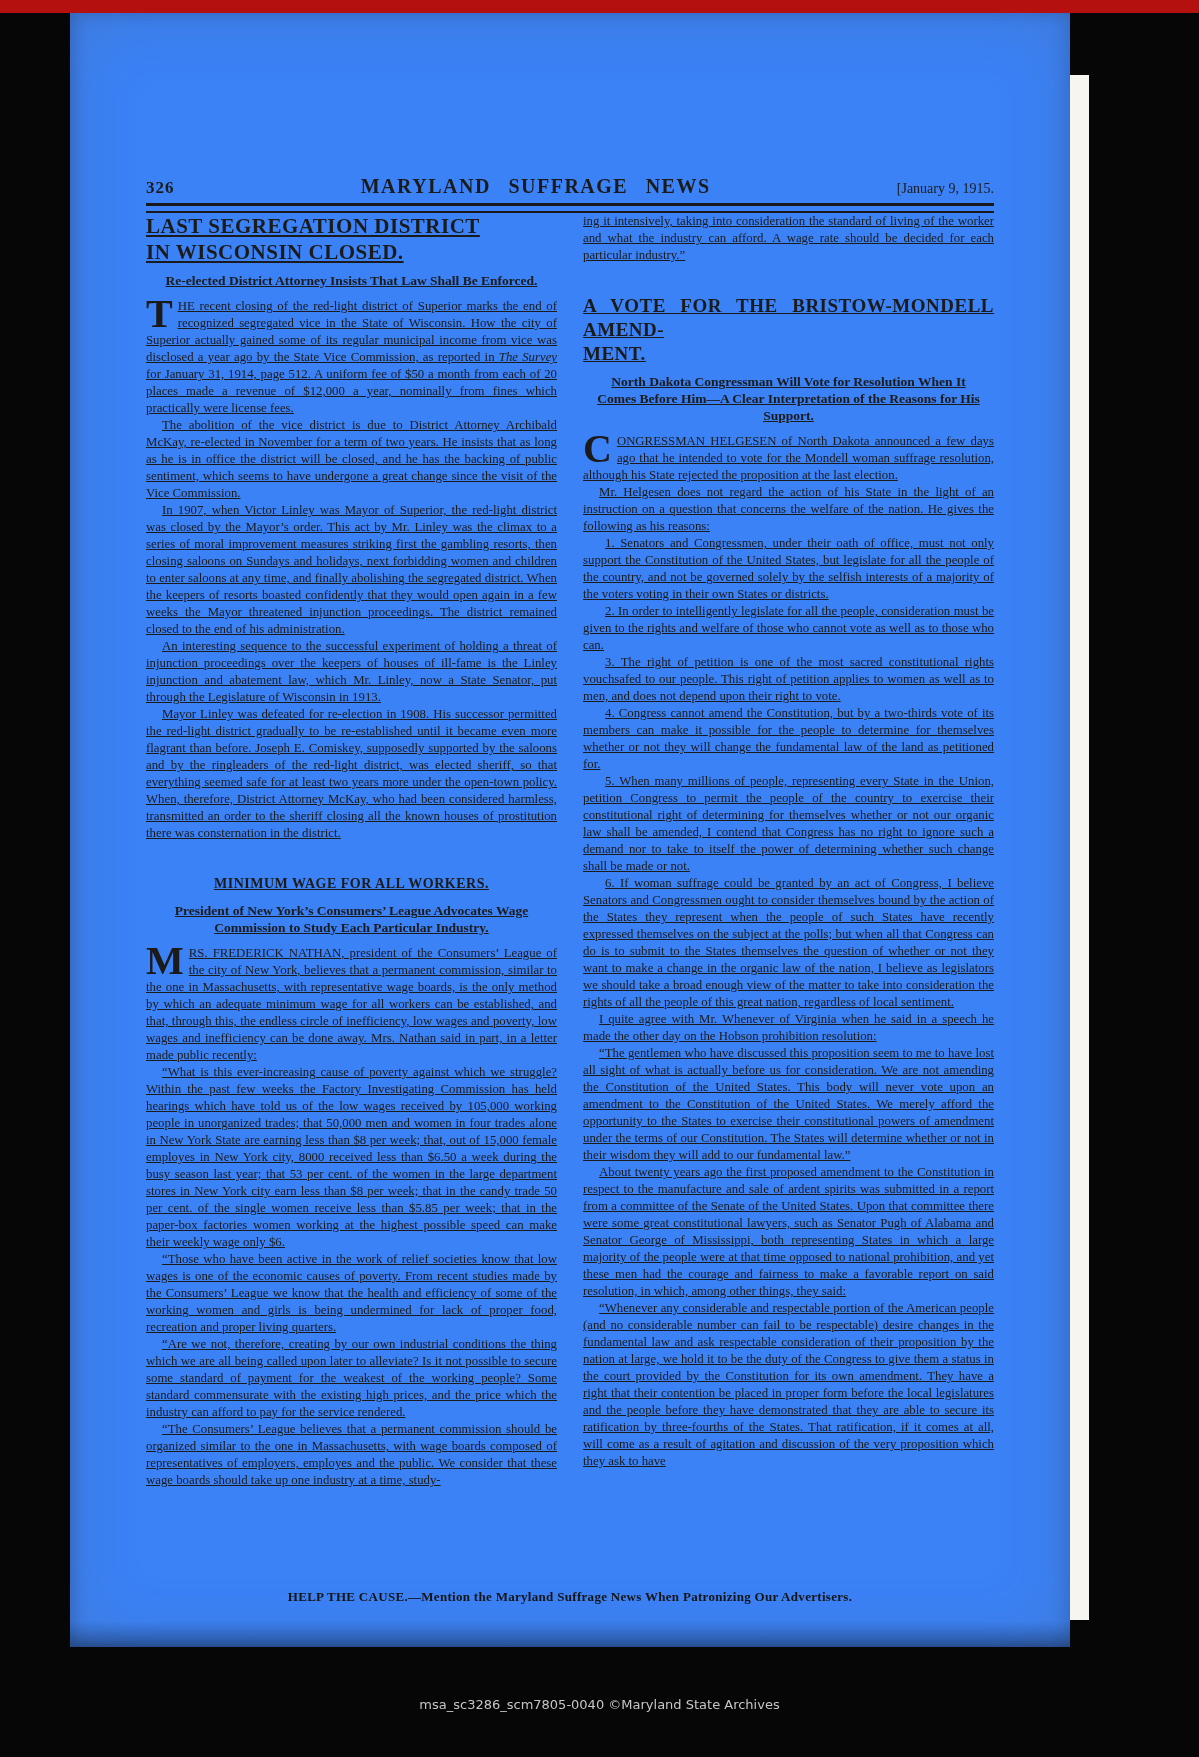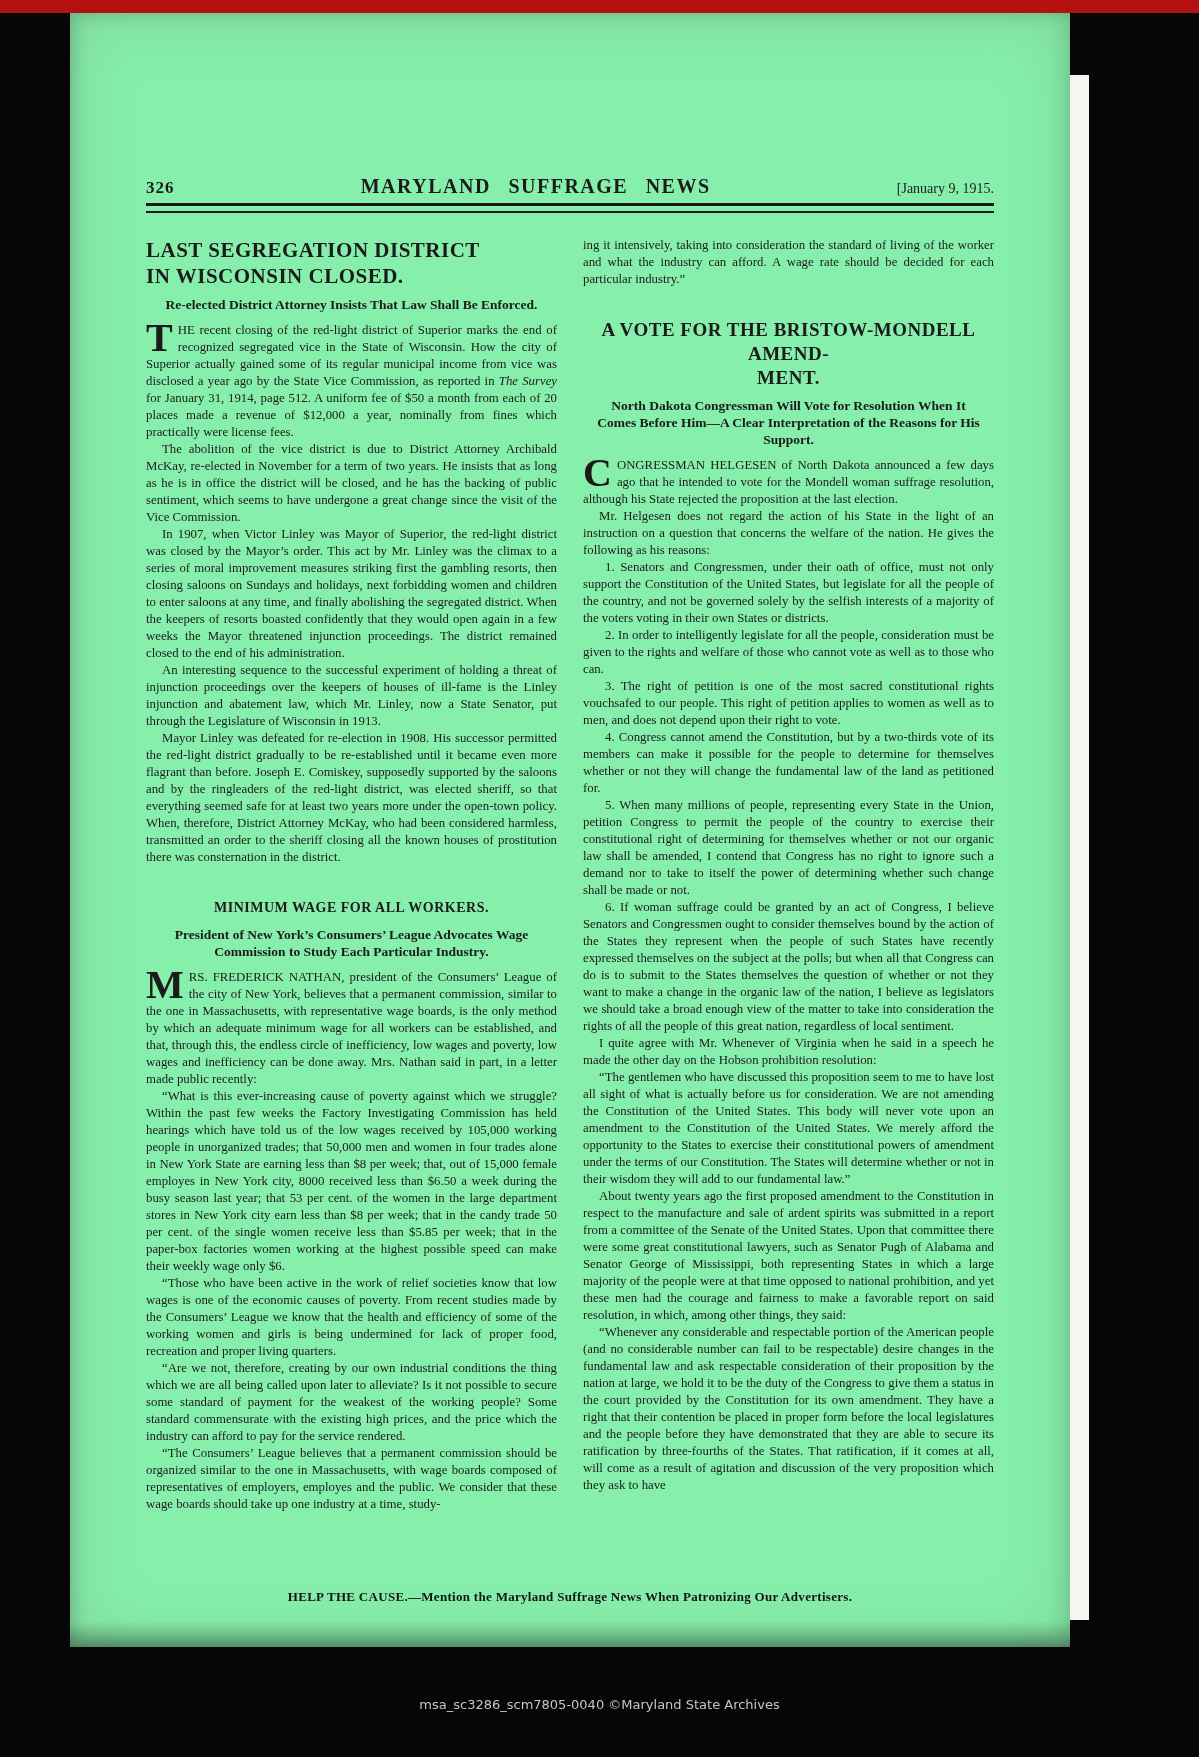--- a/index.html
+++ b/index.html
@@ -9,51 +9,51 @@
     position:relative;
     font-family:"Liberation Serif", serif;
     overflow:hidden;
   }
   .red-bar{
     position:absolute;left:0;top:0;width:1199px;height:13px;
     background:#b41010;
   }
   .sheet{
     position:absolute;left:70px;top:13px;width:1000px;height:1634px;
-    background:#86efac;
+    background:#3b82f6;
     box-shadow:inset 0 0 70px rgba(90,80,60,.18), inset -6px 0 18px rgba(0,0,0,.10), inset 6px 0 14px rgba(0,0,0,.12);
     overflow:hidden;
   }
   .sheet:after{
     content:"";position:absolute;left:0;bottom:0;width:100%;height:26px;
     background:linear-gradient(to bottom, rgba(0,0,0,0), rgba(0,0,0,.30));
   }
   .edge-strip{
     position:absolute;left:1070px;top:75px;width:19px;height:1545px;
     background:#f6f5f0;
   }
   .inner{position:absolute;left:76px;top:162px;width:848px;color:#1b1b1b;}
   .pghead{display:flex;justify-content:space-between;align-items:baseline;}
   .pgnum{font-weight:bold;font-size:17px;letter-spacing:1px;}
   .masthead{font-weight:bold;font-size:20px;letter-spacing:1.5px;word-spacing:11px;}
   .pgdate{font-size:14px;}
   .rule{margin-top:5px;height:5px;border-top:3px solid #191919;border-bottom:2px solid #191919;}
-  .cols{display:flex;gap:26px;margin-top:24px;}
+  .cols{display:flex;gap:26px;text-decoration:underline;}
   .col{width:415px;font-size:12.8px;line-height:17px;text-align:justify;}
   p{margin:0;text-indent:16px;}
   p.first{text-indent:0;}
   p.noindent{text-indent:0;}
   p.reason{text-indent:22px;}
   .dc{float:left;font-size:40px;line-height:31px;font-weight:bold;padding:0 5px 0 0;}
   .h1{font-weight:bold;font-size:21px;line-height:26px;letter-spacing:.5px;}
   .h1a{text-align:left;}
   .h1b{padding-right:4px;}
   .subhead{text-align:center;font-weight:bold;font-size:13.5px;line-height:17px;margin:7px 0 9px;}
   .art2head{margin-top:30px;text-align:center;font-weight:bold;font-size:14px;line-height:23px;letter-spacing:.5px;}
-  .vhead{margin:30px 0 4px;text-align:center;font-weight:bold;font-size:19px;line-height:24px;letter-spacing:.5px;}
+  .vhead{margin:30px 0 4px;font-weight:bold;font-size:19px;line-height:24px;letter-spacing:.5px;}
   .vsub{margin:7px 14px 9px;}
   .sheet-footer{
     position:absolute;left:0;width:100%;top:1576px;text-align:center;
     font-weight:bold;font-size:13px;letter-spacing:.3px;color:#141414;
   }
   .archive{
     position:absolute;left:0;width:100%;top:1697px;text-align:center;
     font-family:"DejaVu Sans", sans-serif;font-size:13px;color:#c6c6c6;
   }
 </style>

